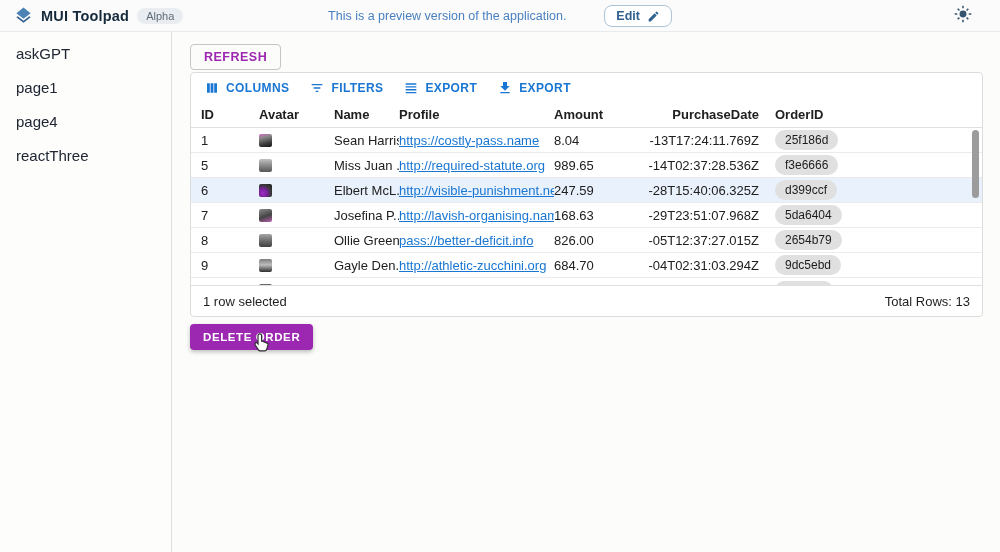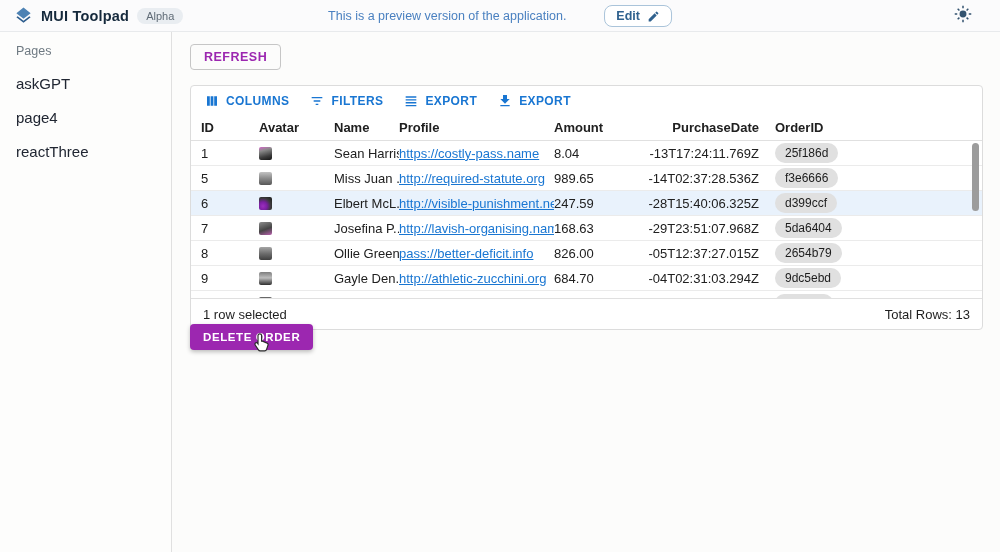--- a/index.html
+++ b/index.html
@@ -27,21 +27,21 @@
   .side-item { height:34px; display:flex; align-items:center; padding:0 16px; font-size:15px; color:#202632; cursor:pointer; }
   .side-item.selected { background:#e9f1fb; }
 
   
   .main { position:absolute; top:32px; left:172px; width:828px; height:520px; background:#fcfcfb; }
   .refresh-btn { position:absolute; left:18px; top:12px; background:transparent; border:1px solid #c6c6c6;
                  border-radius:4px; padding:5px 13px; font-size:12.5px; font-weight:bold; letter-spacing:.5px;
                  color:#9c27b0; cursor:pointer; font-family:"Liberation Sans", sans-serif; }
 
   
-  .grid { position:absolute; left:18px; top:53px; width:793px; height:245px; background:#fff;
+  .grid { position:absolute; left:18px; top:40px; width:793px; height:245px; background:#fff;
           border:1px solid #dcdcdc; border-radius:4px; display:flex; flex-direction:column; overflow:hidden; }
   .grid-toolbar { height:29px; display:flex; align-items:center; gap:6px; padding:0 6px; flex:none; }
   .tb-btn { display:flex; align-items:center; gap:6px; background:none; border:none; color:#1976d2;
             font-size:12px; font-weight:bold; letter-spacing:.4px; padding:4px 7px; cursor:pointer;
             font-family:"Liberation Sans", sans-serif; }
   .tb-icon { display:flex; align-items:center; }
 
   .grid-header { height:26px; display:flex; align-items:center; border-bottom:1px solid #e0e0e0; flex:none; }
   .hcell { font-weight:bold; font-size:12.8px; color:#161616; }
   .rows-viewport { height:157px; overflow:hidden; position:relative; flex:none; }
@@ -100,27 +100,29 @@
     <button class="icon-btn">
       <span><svg viewBox="0 0 24 24" width="18" height="18" fill="#33536f">
             <circle cx="12" cy="12" r="4.6"></circle>
             <path d="M11 1h2v3.3h-2zM11 19.7h2V23h-2zM1 11h3.3v2H1zM19.7 11H23v2h-3.3zM4.2 5.6l1.4-1.4 2.3 2.3-1.4 1.4zM16.1 17.5l1.4-1.4 2.3 2.3-1.4 1.4zM4.2 18.4l2.3-2.3 1.4 1.4-2.3 2.3zM16.1 6.5l2.3-2.3 1.4 1.4-2.3 2.3z"></path>
           </svg></span>
     </button>
   </div>
 </div>
 
 <div class="sidebar">
-  <div class="side-header">Pages</div>
   <div id="sidebar-items">
   <div class="side-item">
     <span>askGPT</span>
   </div>
 
 
+  <div class="side-item">
+    <span>page1</span>
+  </div>
 
   <div class="side-item">
     <span>page4</span>
   </div>
 
   <div class="side-item">
     <span>reactThree</span>
   </div>
 </div>
 </div>

